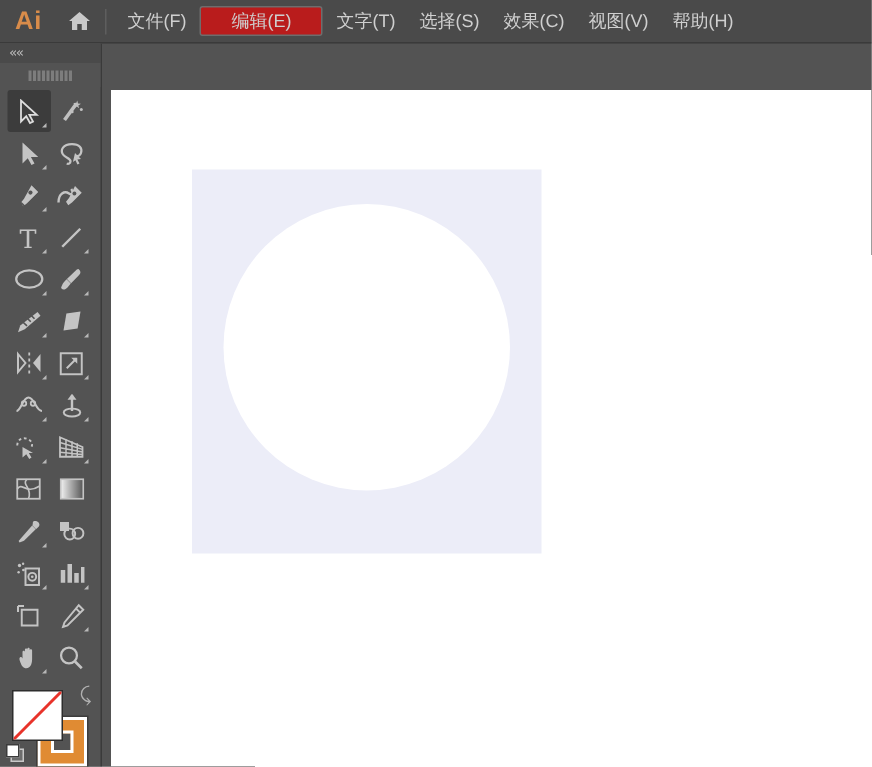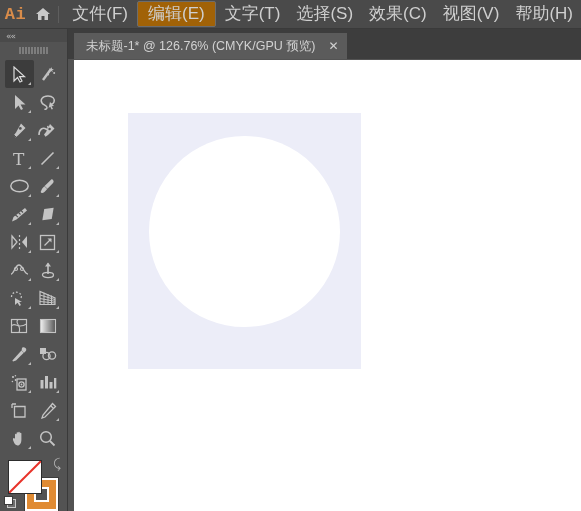--- a/index.html
+++ b/index.html
@@ -15,39 +15,39 @@
   #menubar {
     position: absolute; left: 0; top: 0; width: 581px; height: 29px;
     background: #4a4a4a;
     display: flex; align-items: center;
     border-bottom: 1px solid #3a3a3a;
   }
   #ai-logo {
     width: 38px; text-align: center;
     color: #d98c4a; font-size: 17px; font-weight: bold;
     letter-spacing: .5px;
-    font-family: Liberation Mono, monospace;
+    font-family: Liberation Sans, sans-serif;
   }
   #home-btn {
     width: 30px; display: flex; align-items: center; justify-content: center;
   }
   .menu-sep {
     width: 1px; height: 17px; background: #5e5e5e; margin: 0 6px 0 2px;
   }
   .menu-item {
-    color: #cfcfcf; font-size: 17px;
+    color: #cfcfcf; font-size: 12px;
     padding: 3px 7px; margin: 16px 1px;
     border-radius: 2px;
     white-space: nowrap;
     line-height: 1.2;
   }
   .menu-item.active {
-    background: #a16207;
+    background: #b91c1c;
     border: 1px solid #6d6d6d;
-    padding: 2px 10px;
+    padding: 2px 20px;
   }
 
   
   #tabbar {
     position: absolute; left: 68px; top: 29px;
     width: 513px; height: 30px;
     background: #3d3d3d;
   }
   #doc-tab {
     position: absolute; left: 6px; top: 4px;
@@ -192,26 +192,20 @@
     <div class="menu-sep"></div>
     <div class="menu-item">文件(F)</div>
     <div class="menu-item active">编辑(E)</div>
     <div class="menu-item">文字(T)</div>
     <div class="menu-item">选择(S)</div>
     <div class="menu-item">效果(C)</div>
     <div class="menu-item">视图(V)</div>
     <div class="menu-item">帮助(H)</div>
   </div>
 
-  <div id="tabbar">
-    <div id="doc-tab">
-      <span id="doc-tab-title">未标题-1* @ 126.76% (CMYK/GPU 预览)</span>
-      <span id="doc-tab-close">✕</span>
-    </div>
-  </div>
 
   <div id="toolbar">
 
     <div id="tool-collapse">
       <span>««</span>
     </div>
 
     <div id="tool-grip">
       <span class="bars">
         <i></i>

